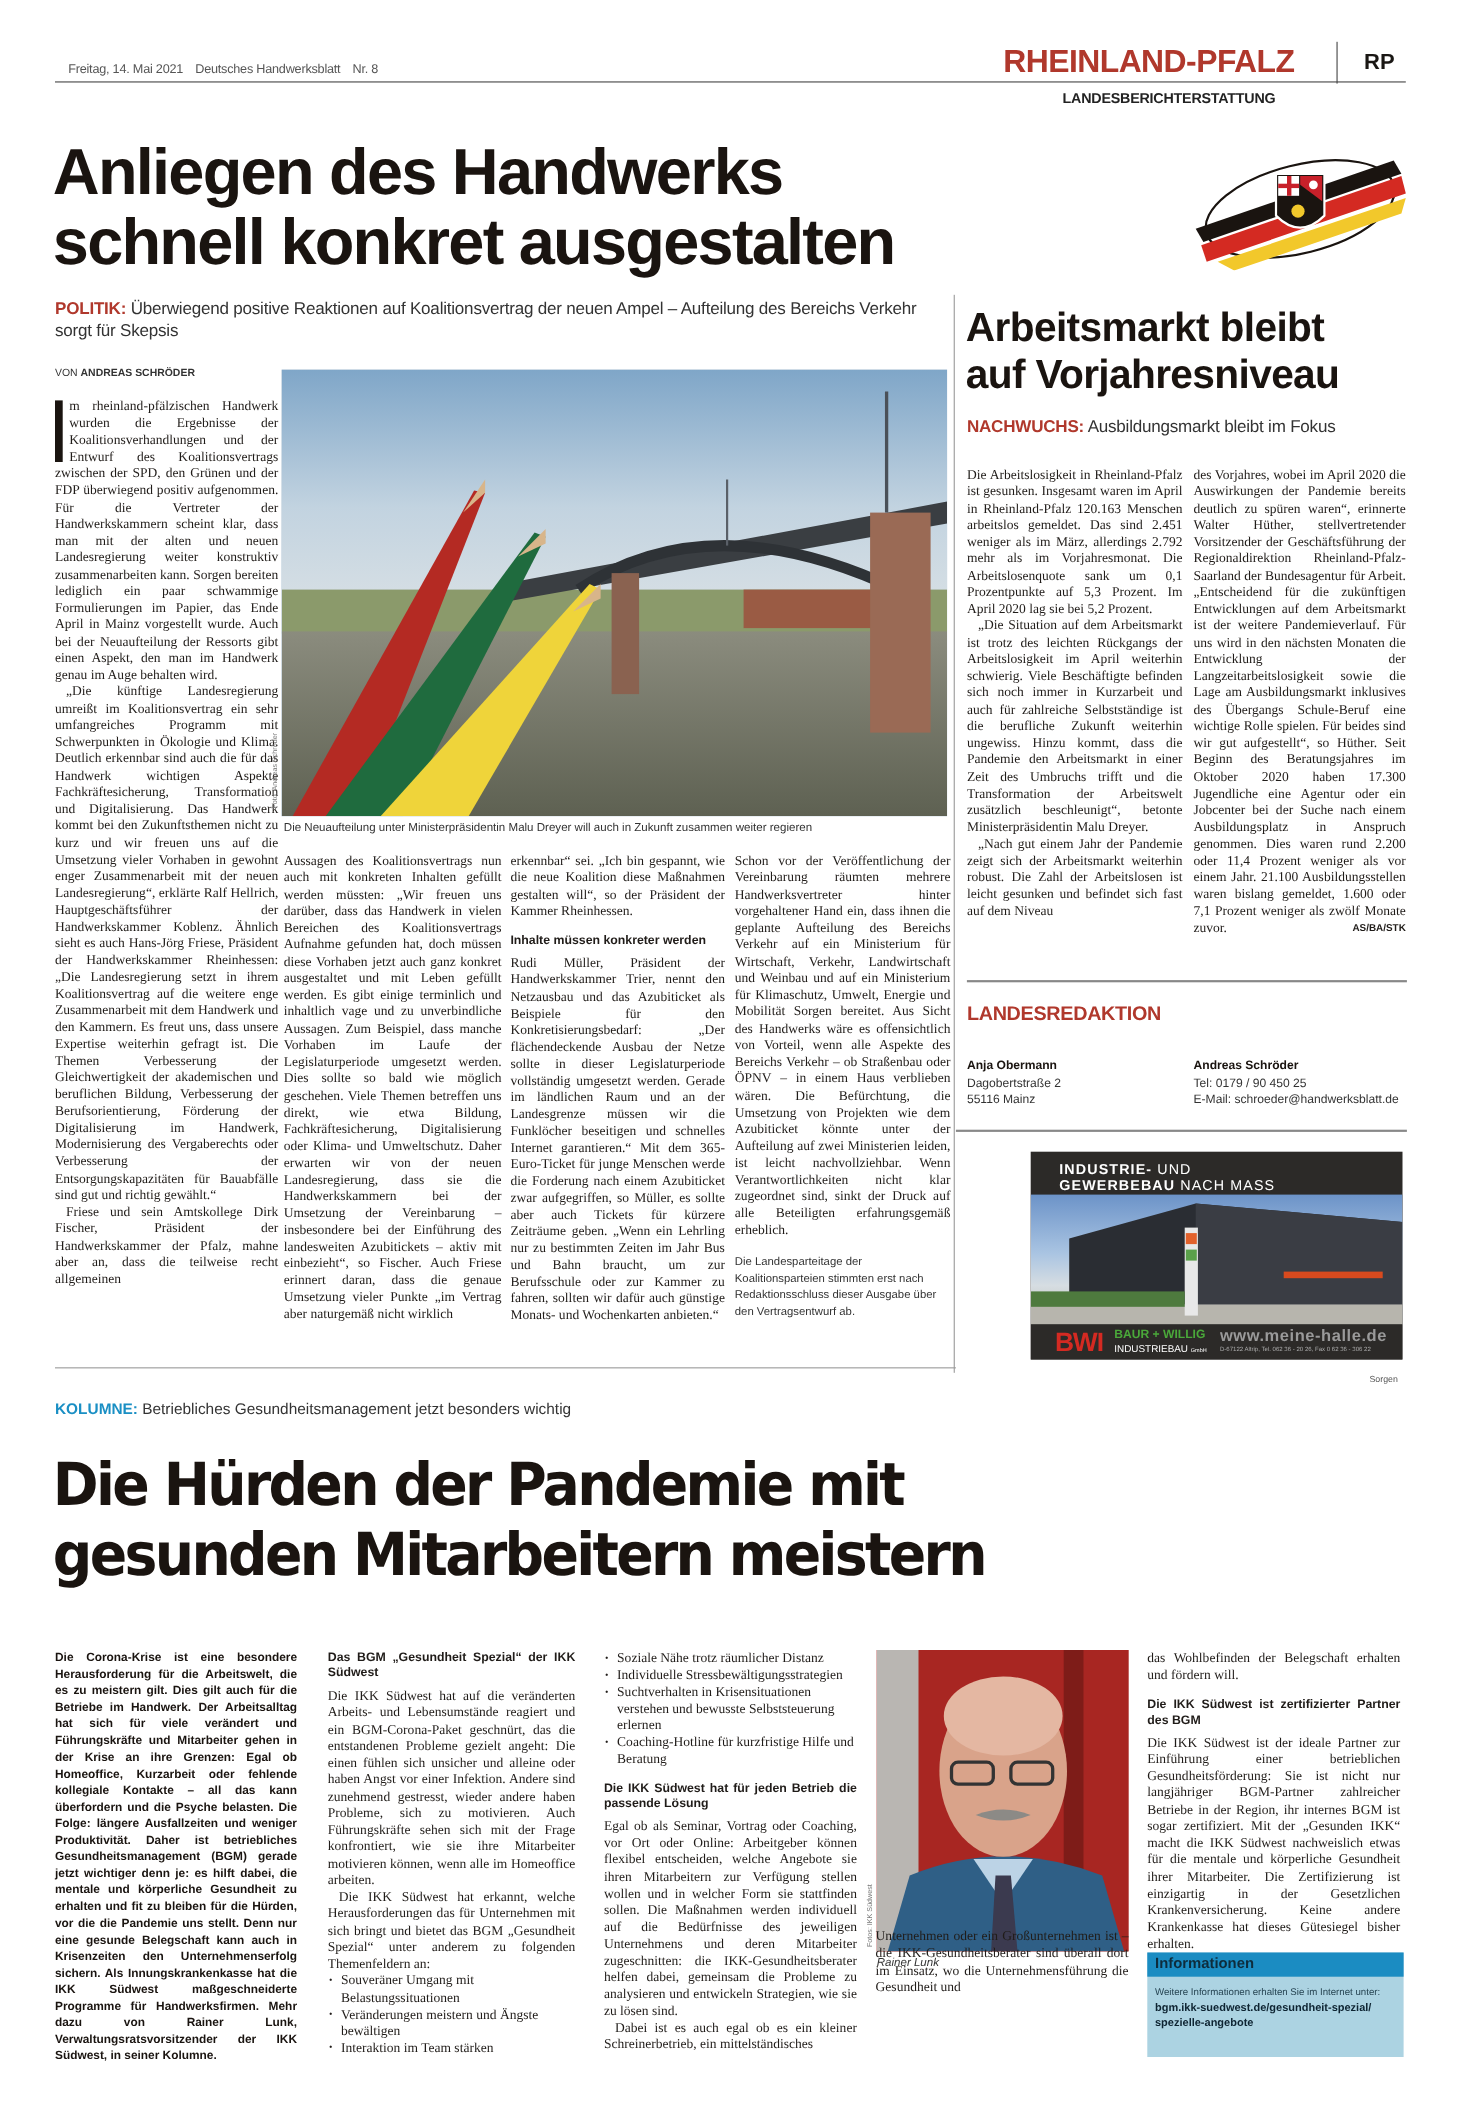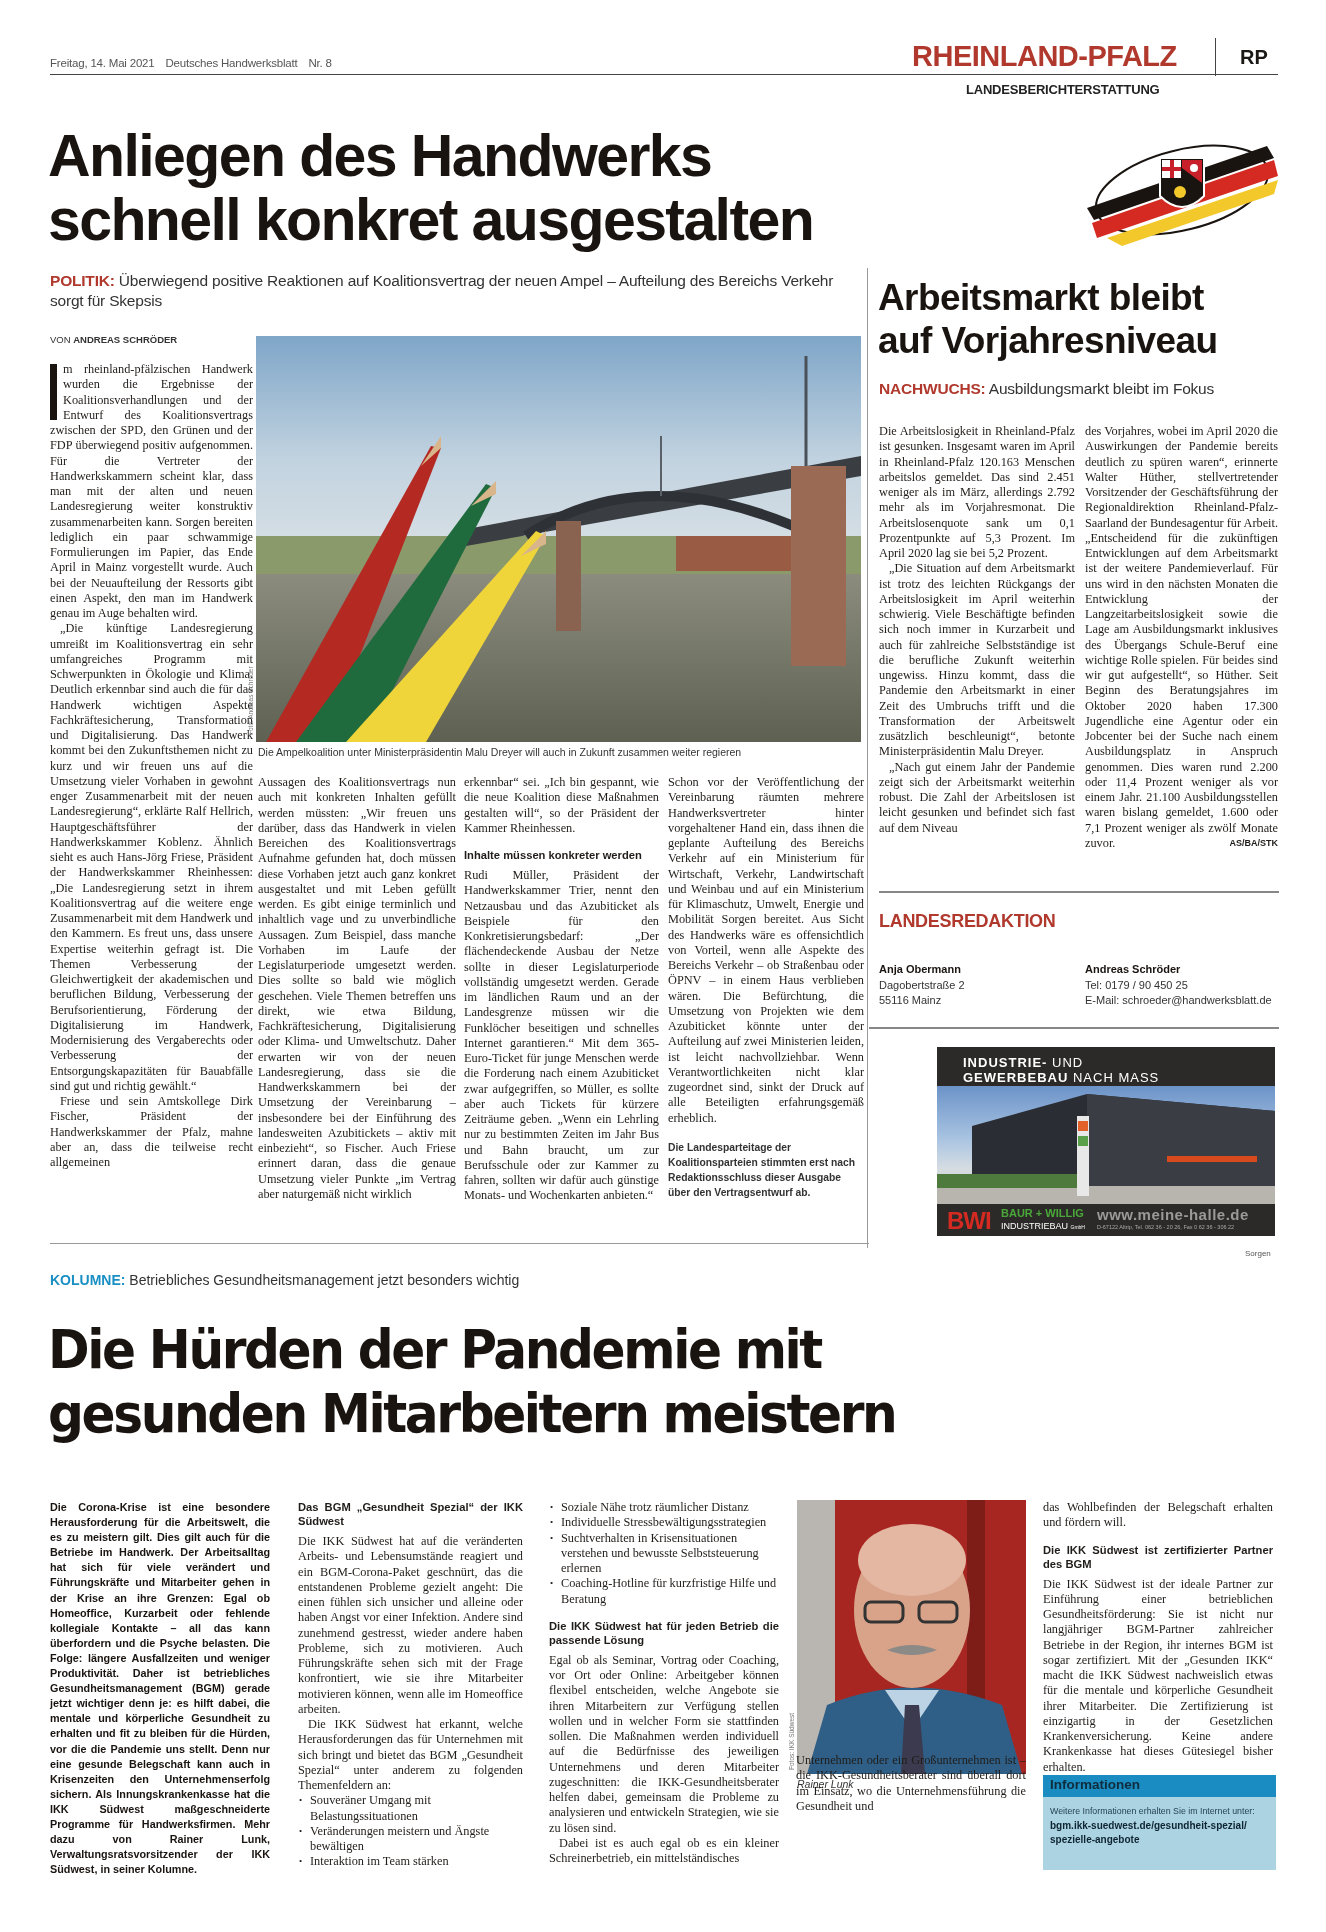--- a/index.html
+++ b/index.html
@@ -1,19 +1,19 @@
 <!DOCTYPE html>
 <html><head>
 <meta charset="utf-8">
 <style>
   * { box-sizing: border-box; margin: 0; padding: 0; }
   html, body { width: 1326px; height: 1932px; background: #ffffff; overflow: hidden; }
   body { position: relative; font-family: "Liberation Serif", serif; color: #1a1714; }
   .abs { position: absolute; }
-  .sans { font-family: "Liberation Sans", sans-serif; }
+  .sans { font-family: "Liberation Sans", sans-serif; margin-left: 12px; }
   .body-text { font-family: "Liberation Serif", serif; font-size: 12.3px; line-height: 15.25px; text-align: justify; hyphens: auto; color: #201c19; }
   .body-text p { text-indent: 0; }
   .body-text p + p { text-indent: 10px; }
   .indent { text-indent: 10px; }
 
   
   .meta-line { left: 50px; top: 57px; font-size: 11.5px; color: #555; letter-spacing: -0.2px; }
   .meta-line span { margin-right: 8px; }
   .top-rule { left: 50px; top: 74px; width: 1228px; height: 1px; background: #444; }
   .region-title { left: 912px; top: 40px; font-size: 29px; font-weight: bold; color: #b0382c; letter-spacing: -0.5px; font-family: "Liberation Sans", sans-serif; text-align: right; }
@@ -32,21 +32,21 @@
   .dropcap { float: left; width: 7px; height: 56px; background: #1a1410; margin: 2px 6px 0 0; }
 
   .photo-1 { left: 256px; top: 336px; width: 605px; height: 406px; overflow: hidden; background: #9cb4c8; }
   .photo-caption-1 { left: 258px; top: 746px; font-family: "Liberation Sans", sans-serif; font-size: 10.5px; color: #333; }
   .photo-credit { font-family: "Liberation Sans", sans-serif; font-size: 6.5px; color: #777; transform: rotate(-90deg); transform-origin: left top; white-space: nowrap; }
 
   .col-2 { left: 258px; top: 775px; width: 198px; }
   .col-3 { left: 464px; top: 775px; width: 195px; }
   .col-4 { left: 668px; top: 775px; width: 196px; }
   .subhead { font-family: Liberation Sans, sans-serif; font-weight: bold; font-size: 11.2px; margin: 12px 0 6px 0; text-indent: 0 !important; line-height: 14px; }
-  .note-sans { font-family: "Liberation Sans", sans-serif; font-size: 10.3px; line-height: 15px; color: #333; text-align: left; margin-top: 14px; text-indent: 0 !important; font-weight: bold; }
+  .note-sans { font-family: "Liberation Sans", sans-serif; font-size: 10.3px; line-height: 15px; color: #333; text-align: left; margin-top: 14px; text-indent: 0 !important; }
 
   .vert-rule-main { left: 867px; top: 268px; width: 1px; height: 980px; background: #999; }
 
   
   .emblem { left: 1082px; top: 128px; width: 198px; height: 118px; }
   .headline-2 { left: 878px; top: 276px; width: 420px; font-family: "Liberation Sans", sans-serif; font-size: 37px; line-height: 43px; letter-spacing: -0.6px; color: #1a1410; }
   .kicker-2 { left: 879px; top: 380px; font-family: "Liberation Sans", sans-serif; font-size: 15.5px; color: #333; letter-spacing: -0.2px; }
   .side-col-1 { left: 879px; top: 424px; width: 196px; }
   .side-col-2 { left: 1085px; top: 424px; width: 193px; }
   .sig { font-family: "Liberation Sans", sans-serif; font-weight: bold; font-size: 9px; float: right; }
@@ -141,21 +141,21 @@
     <line x1="405" y1="100" x2="405" y2="160" stroke="#5a6068" stroke-width="2"></line>
     <polygon points="10,406 175,110 185,112 70,406" fill="#b42a23"></polygon>
     <polygon points="165,130 185,100 185,112" fill="#d8b58a"></polygon>
     <polygon points="40,406 230,148 240,152 110,406" fill="#1f6b3e"></polygon>
     <polygon points="215,170 240,145 240,158" fill="#d8b58a"></polygon>
     <polygon points="90,406 280,195 290,200 170,406" fill="#efd43a"></polygon>
     <polygon points="265,220 290,195 290,208" fill="#d8b58a"></polygon>
   </svg>
 </div>
 <div class="abs photo-credit" style="left:247px; top:735px;">Foto: Andreas Schröder</div>
-<div class="abs photo-caption-1">Die Ampelkoalition unter Ministerpräsidentin Malu Dreyer will auch in Zukunft zusammen weiter regieren</div>
+<div class="abs photo-caption-1">Die Neuaufteilung unter Ministerpräsidentin Malu Dreyer will auch in Zukunft zusammen weiter regieren</div>
 
 <div class="abs col-2 body-text">
   <p>Aussagen des Koalitionsvertrags nun auch mit konkreten Inhalten gefüllt werden müssten: „Wir freuen uns darüber, dass das Handwerk in vielen Bereichen des Koalitionsvertrags Aufnahme gefunden hat, doch müssen diese Vorhaben jetzt auch ganz konkret ausgestaltet und mit Leben gefüllt werden. Es gibt einige terminlich und inhaltlich vage und zu unverbindliche Aussagen. Zum Beispiel, dass manche Vorhaben im Laufe der Legislaturperiode umgesetzt werden. Dies sollte so bald wie möglich geschehen. Viele Themen betreffen uns direkt, wie etwa Bildung, Fachkräftesicherung, Digitalisierung oder Klima- und Umweltschutz. Daher erwarten wir von der neuen Landesregierung, dass sie die Handwerkskammern bei der Umsetzung der Vereinbarung – insbesondere bei der Einführung des landesweiten Azubitickets – aktiv mit einbezieht“, so Fischer. Auch Friese erinnert daran, dass die genaue Umsetzung vieler Punkte „im Vertrag aber naturgemäß nicht wirklich</p>
 </div>
 
 <div class="abs col-3 body-text">
   <p>erkennbar“ sei. „Ich bin gespannt, wie die neue Koalition diese Maßnahmen gestalten will“, so der Präsident der Kammer Rheinhessen.</p>
   <div class="subhead">Inhalte müssen konkreter werden</div>
   <p style="text-indent:0">Rudi Müller, Präsident der Handwerkskammer Trier, nennt den Netzausbau und das Azubiticket als Beispiele für den Konkretisierungsbedarf: „Der flächendeckende Ausbau der Netze sollte in dieser Legislaturperiode vollständig umgesetzt werden. Gerade im ländlichen Raum und an der Landesgrenze müssen wir die Funklöcher beseitigen und schnelles Internet garantieren.“ Mit dem 365-Euro-Ticket für junge Menschen werde die Forderung nach einem Azubiticket zwar aufgegriffen, so Müller, es sollte aber auch Tickets für kürzere Zeiträume geben. „Wenn ein Lehrling nur zu bestimmten Zeiten im Jahr Bus und Bahn braucht, um zur Berufsschule oder zur Kammer zu fahren, sollten wir dafür auch günstige Monats- und Wochenkarten anbieten.“</p>
 </div>

